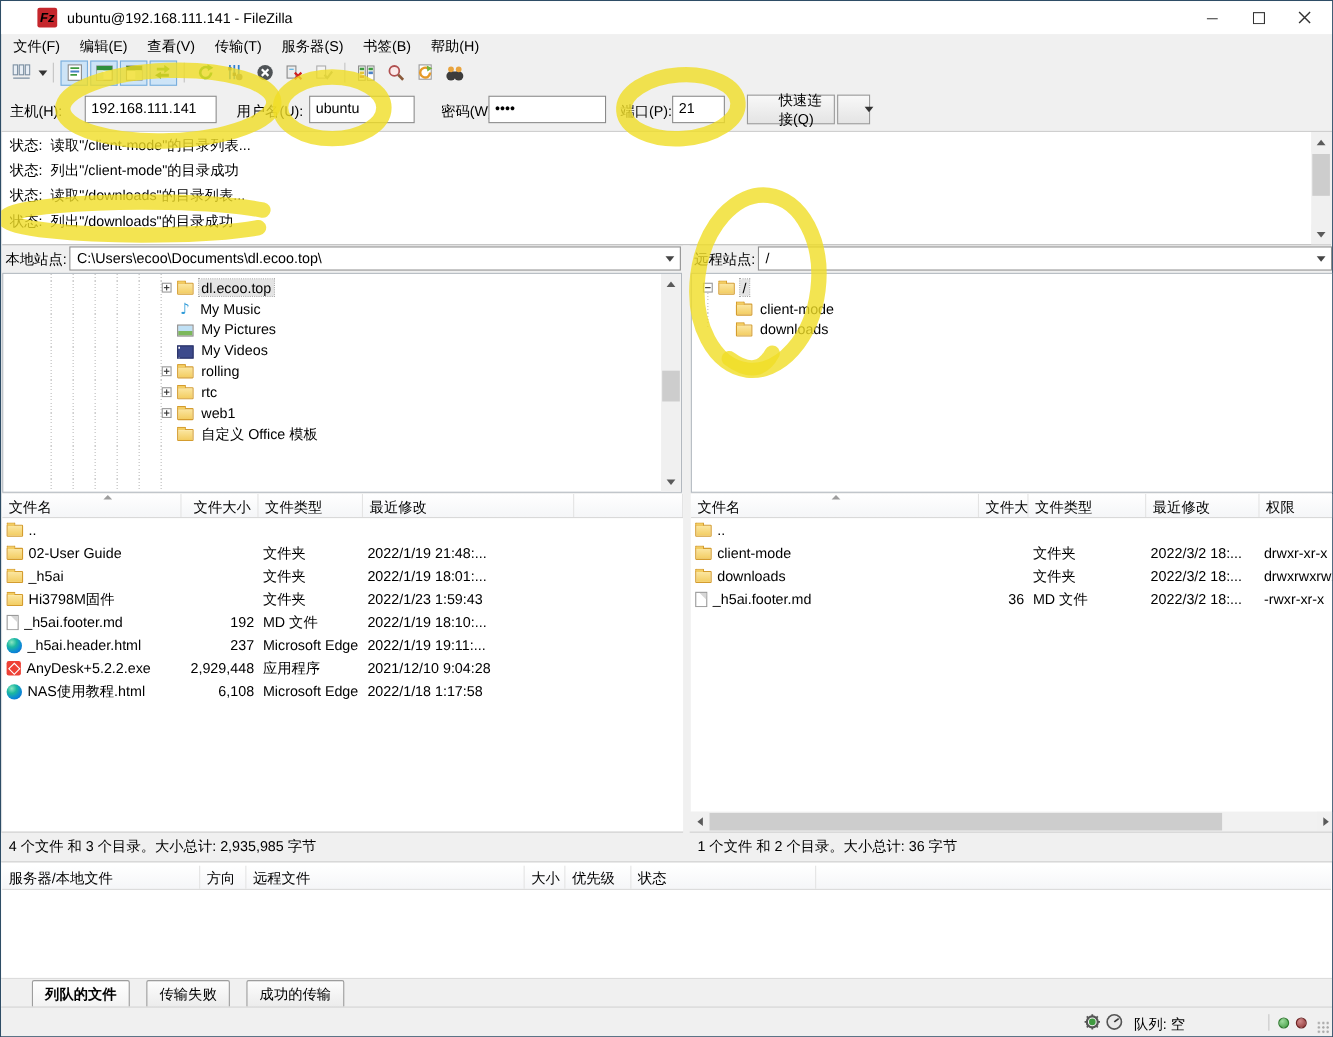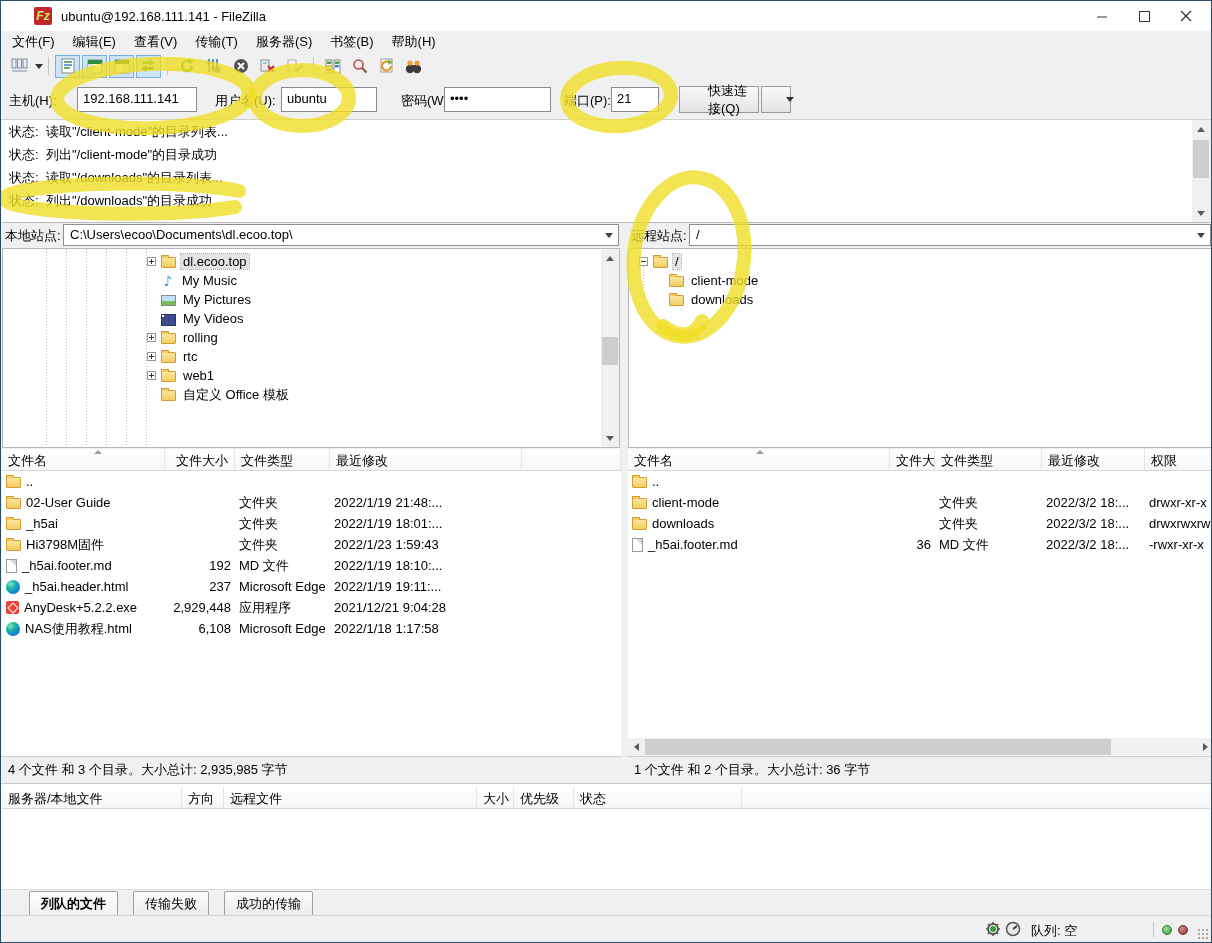--- a/index.html
+++ b/index.html
@@ -5,21 +5,21 @@
   * { margin:0; padding:0; box-sizing:border-box; }
   html,body { background:#fff; }
   .window{
     position:relative; width:1212px; height:943px;
     border:1px solid #2e4d66; background:#f0f0f0;
     font-family:"Liberation Sans","DejaVu Sans",sans-serif;
     font-size:13px; color:#000; overflow:hidden;
   }
   
   .titlebar{position:absolute;top:0;left:0;right:0;height:30px;background:#fff;display:flex;align-items:center;}
-  .app-logo{margin-left:33px;width:18px;height:18px;background:#c5262c;color:#bef264;font-weight:bold;font-style:italic;font-size:12px;display:flex;align-items:center;justify-content:center;border-radius:2px;}
+  .app-logo{margin-left:33px;width:18px;height:18px;background:#c5262c;color:#000000;font-weight:bold;font-style:italic;font-size:12px;display:flex;align-items:center;justify-content:center;border-radius:2px;}
   .title-text{margin-left:9px;}
   .win-controls{position:absolute;right:4px;top:0;height:30px;display:flex;}
   .win-btn{width:42px;height:30px;display:flex;align-items:center;justify-content:center;}
   
   .menubar{position:absolute;top:30px;left:0;right:0;height:22px;display:flex;align-items:center;padding-left:2px;}
   .menu-item{padding:2px 9px;}
   
   .toolbar{position:absolute;top:52px;left:0;right:0;height:26px;display:flex;align-items:center;padding-left:5px;}
   .tbtn{width:25px;height:23px;display:flex;align-items:center;justify-content:center;border:1px solid transparent;margin:0 1px;}
   .tbtn.pressed{background:#cde4f7;border:1px solid #79aedd;}
@@ -454,21 +454,21 @@
         <div class="cell lc-type">Microsoft Edge ...</div>
         <div class="cell lc-mod">2022/1/19 19:11:...</div>
       </div>
     <div class="lrow">
         <div class="cell lc-name">
           <span class="ico-anydesk"></span>
           <span>AnyDesk+5.2.2.exe</span>
         </div>
         <div class="cell lc-size c-right">2,929,448</div>
         <div class="cell lc-type">应用程序</div>
-        <div class="cell lc-mod">2021/12/21 9:04:28</div>
+        <div class="cell lc-mod">2021/12/10 9:04:28</div>
       </div>
     <div class="lrow">
         <div class="cell lc-name">
           <span class="ico-edge"></span>
           <span>NAS使用教程.html</span>
         </div>
         <div class="cell lc-size c-right">6,108</div>
         <div class="cell lc-type">Microsoft Edge ...</div>
         <div class="cell lc-mod">2022/1/18 1:17:58</div>
       </div>

